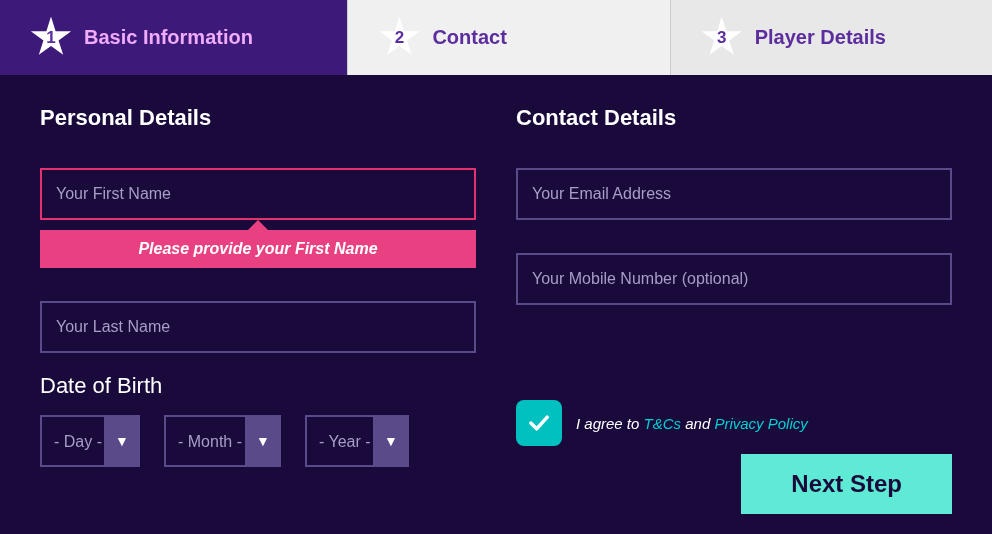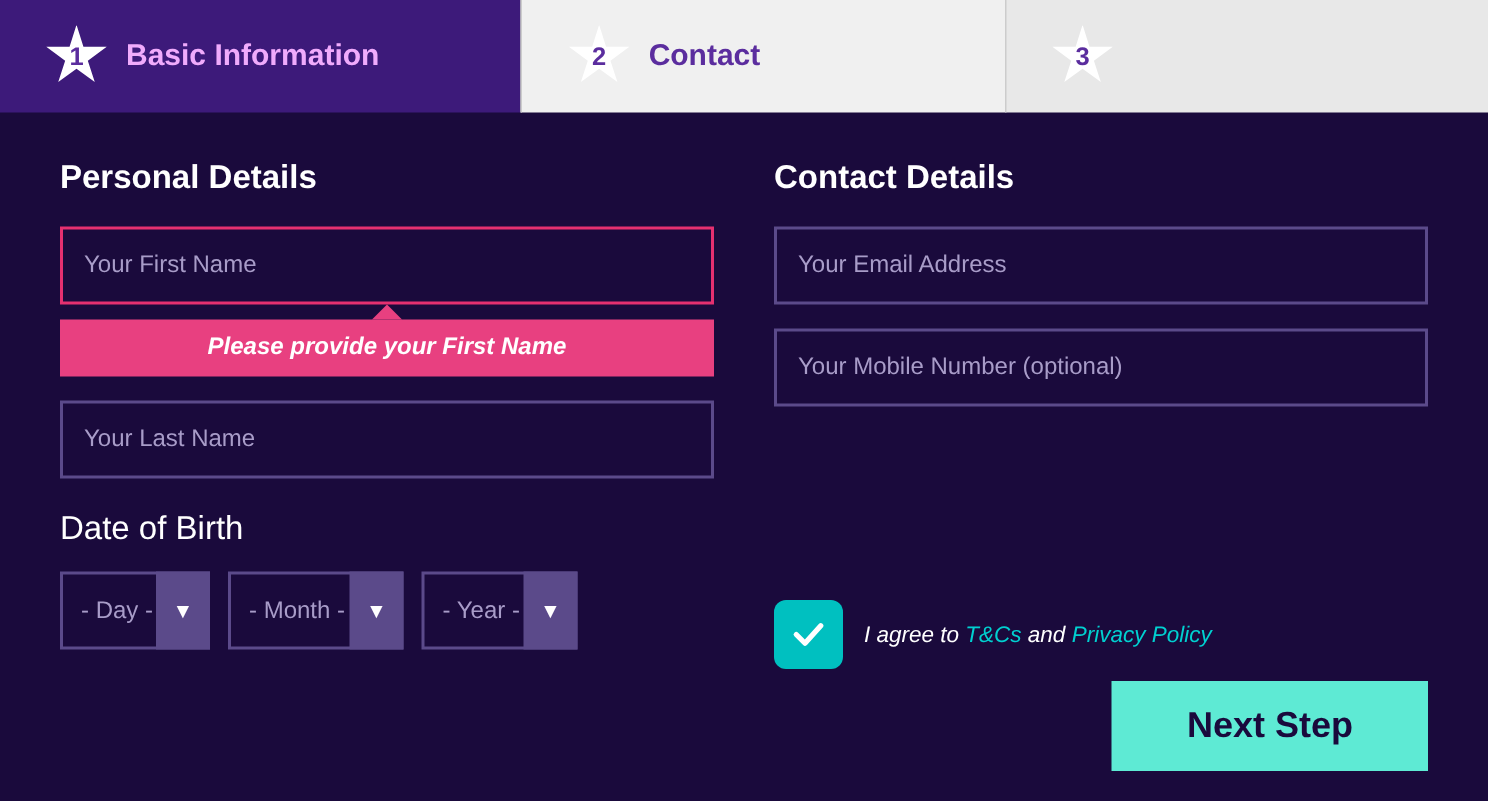--- a/index.html
+++ b/index.html
@@ -102,20 +102,21 @@
     
     .input-field {
       width: 100%;
       height: 52px;
       background: transparent;
       border: 2px solid #5b4a8a;
       color: #a89cc8;
       font-size: 16px;
       padding: 0 14px;
       outline: none;
+      margin-top: 17px;
     }
     .input-field::placeholder {
       color: #a89cc8;
     }
     .input-field.error-border {
       border: 2px solid #e53070;
     }
 
     .error-message-box {
       background: #e84080;
@@ -141,21 +142,21 @@
 
     .date-of-birth-label {
       font-size: 22px;
       font-weight: normal;
       color: white;
       margin-top: 4px;
     }
 
     .dob-selects {
       display: flex;
-      gap: 12px;
+      gap: 24px;
     }
 
     .dob-select-wrapper {
       position: relative;
       display: flex;
       align-items: center;
     }
     .dob-select {
       appearance: none;
       background: transparent;
@@ -255,20 +256,21 @@
   <div class="step step-2">
     <div class="step-badge">
       <span class="step-badge-inner">2</span>
     </div>
     <span class="step-label">Contact</span>
   </div>
   <div class="step step-3">
     <div class="step-badge">
       <span class="step-badge-inner">3</span>
     </div>
+    <span class="step-label">Player Details</span>
   </div>
 </div>
 
 <div class="main-content">
 
   <div class="left-panel">
     <div class="section-title">Personal Details</div>
 
     <input class="input-field error-border" type="text" placeholder="Your First Name" style="">
 

